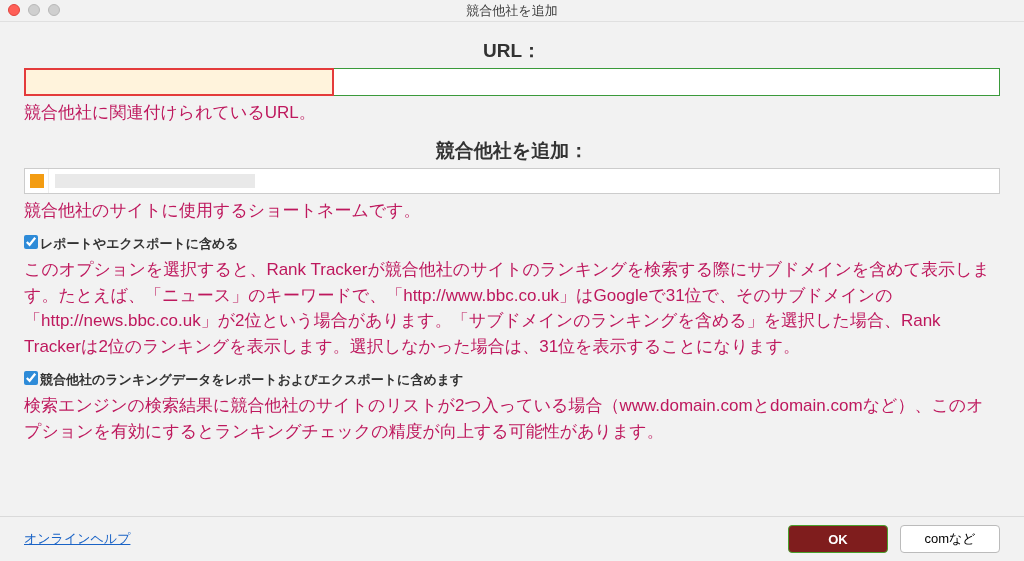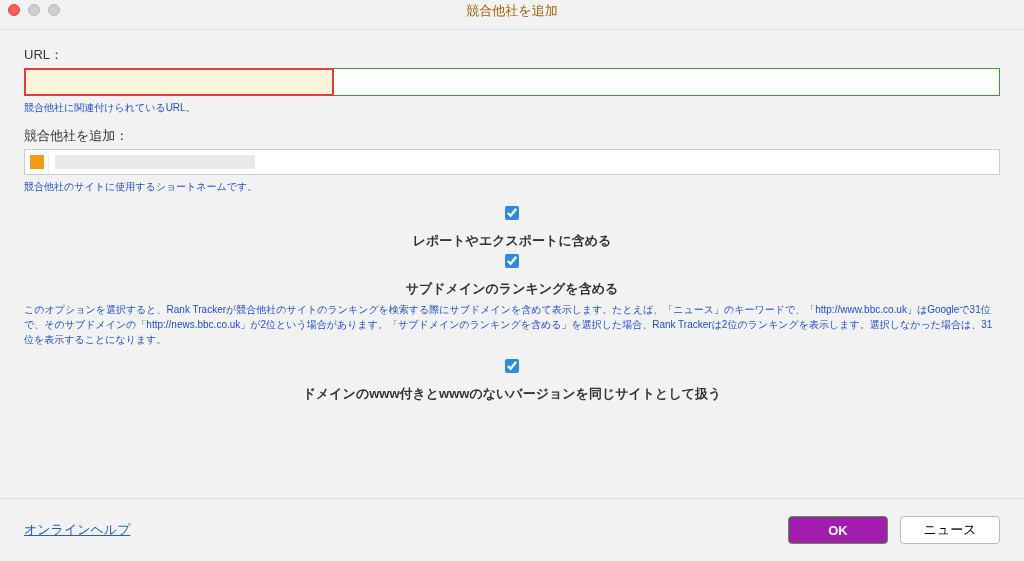--- a/index.html
+++ b/index.html
@@ -10,25 +10,25 @@
     font-size: 13px;
     color: #333;
     background: #fff;
   }
   .window {
     width: 1024px; height: 561px;
     background: #f2f2f2;
     position: relative;
   }
   .titlebar {
-    height: 30px;
+    height: 22px;
     line-height: 22px;
     text-align: center;
     font-size: 13px;
-    color: #a16207;
+    color: #404040;
     position: relative;
     border-bottom: 1px solid #e0e0e0;
   }
   .traffic-lights {
     position: absolute;
     left: 8px; top: 4px;
     display: flex;
     gap: 8px;
   }
   .tl {
@@ -38,24 +38,25 @@
   .tl.close { background: #ff5f57; border: 0.5px solid #e0443e; }
   .tl.min   { background: #cfcfcf; border: 0.5px solid #b8b8b8; }
   .tl.max   { background: #cfcfcf; border: 0.5px solid #b8b8b8; }
 
   .content {
     padding: 16px 24px 0 24px;
     height: 500px;
   }
 
   .section-label {
-    font-weight: normal;
-    font-size: 13px;
+    font-weight: bold;
+    font-size: 19px;
     margin-bottom: 4px;
     color: #333;
+    text-align: center;
   }
 
   .url-input-wrap {
     border: 1px solid #3a9a3a;
     background: #fff;
     height: 28px;
     display: flex;
     align-items: stretch;
     margin-bottom: 4px;
   }
@@ -68,22 +69,22 @@
   .url-input {
     flex: 1;
     border: none;
     outline: none;
     padding: 0 6px;
     font-size: 13px;
     background: transparent;
   }
 
   .help-text {
-    font-size: 10px;
-    color: #1d4ed8;
+    font-size: 17px;
+    color: #be185d;
     margin-bottom: 12px;
     line-height: 1.5;
   }
 
   .shortname-row {
     display: flex;
     align-items: stretch;
     background: #fff;
     border: 1px solid #ccc;
     height: 26px;
@@ -111,40 +112,38 @@
     flex: 1;
     border: none;
     outline: none;
     padding: 0 6px;
     font-size: 13px;
     background: transparent;
   }
 
   .checkbox-row {
     display: flex;
-    align-items: center;
-    gap: 12px;
-    margin-bottom: 4px;
-    flex-direction: column;
+    gap: 2px;
+    margin-bottom: 4px;
   }
   .checkbox-row .cb-label {
     font-weight: bold;
     font-size: 13px;
     color: #333;
   }
   input[type="checkbox"].cb {
     width: 14px; height: 14px;
     accent-color: #2e8bd8;
     margin: 0;
   }
 
   .footer {
     position: absolute;
     left: 0; right: 0; bottom: 0;
-    height: 63px;
+    height: 45px;
     padding: 0 24px;
     display: flex;
     align-items: center;
     border-top: 1px solid #dadada;
     background: #f2f2f2;
   }
   .footer .help-link {
     color: #1a63c6;
     text-decoration: underline;
     font-size: 13px;
@@ -155,21 +154,21 @@
     min-width: 100px;
     height: 28px;
     border-radius: 4px;
     font-size: 13px;
     border: 1px solid #bbb;
     background: #fff;
     cursor: pointer;
     margin-left: 12px;
   }
   .footer .btn.primary {
-    background: #a21caf;
+    background: #7f1d1d;
     border: 1px solid #4aa02c;
     color: #fff;
     font-weight: bold;
   }
 </style>
 </head>
 <body>
 
 <div class="window">
 
@@ -199,33 +198,30 @@
       <div class="shortname-placeholder-bar"></div>
       <input class="shortname-input" type="text" value="" style="">
     </div>
     <div class="help-text">競合他社のサイトに使用するショートネームです。</div>
 
     <div class="checkbox-row">
       <input type="checkbox" class="cb" checked="" style="">
       <span class="cb-label">レポートやエクスポートに含める</span>
     </div>
 
+    <div class="help-text">このオプションを選択すると、Rank Trackerが競合他社のサイトのランキングを検索する際にサブドメインを含めて表示します。たとえば、「ニュース」のキーワードで、「http://www.bbc.co.uk」はGoogleで31位で、そのサブドメインの「http://news.bbc.co.uk」が2位という場合があります。「サブドメインのランキングを含める」を選択した場合、Rank Trackerは2位のランキングを表示します。選択しなかった場合は、31位を表示することになります。</div>
+
     <div class="checkbox-row">
       <input type="checkbox" class="cb" checked="" style="">
-      <span class="cb-label">サブドメインのランキングを含める</span>
-    </div>
-    <div class="help-text">このオプションを選択すると、Rank Trackerが競合他社のサイトのランキングを検索する際にサブドメインを含めて表示します。たとえば、「ニュース」のキーワードで、「http://www.bbc.co.uk」はGoogleで31位で、そのサブドメインの「http://news.bbc.co.uk」が2位という場合があります。「サブドメインのランキングを含める」を選択した場合、Rank Trackerは2位のランキングを表示します。選択しなかった場合は、31位を表示することになります。</div>
-
-    <div class="checkbox-row">
-      <input type="checkbox" class="cb" checked="" style="">
-      <span class="cb-label">ドメインのwww付きとwwwのないバージョンを同じサイトとして扱う</span>
-    </div>
+      <span class="cb-label">競合他社のランキングデータをレポートおよびエクスポートに含めます</span>
+    </div>
+    <div class="help-text">検索エンジンの検索結果に競合他社のサイトのリストが2つ入っている場合（www.domain.comとdomain.comなど）、このオプションを有効にするとランキングチェックの精度が向上する可能性があります。</div>
 
   </div>
 
   <div class="footer">
     <a class="help-link">オンラインヘルプ</a>
     <div class="spacer"></div>
     <button class="btn primary">OK</button>
-    <button class="btn">ニュース</button>
+    <button class="btn">comなど</button>
   </div>
 
 </div>
 
 </body></html>

